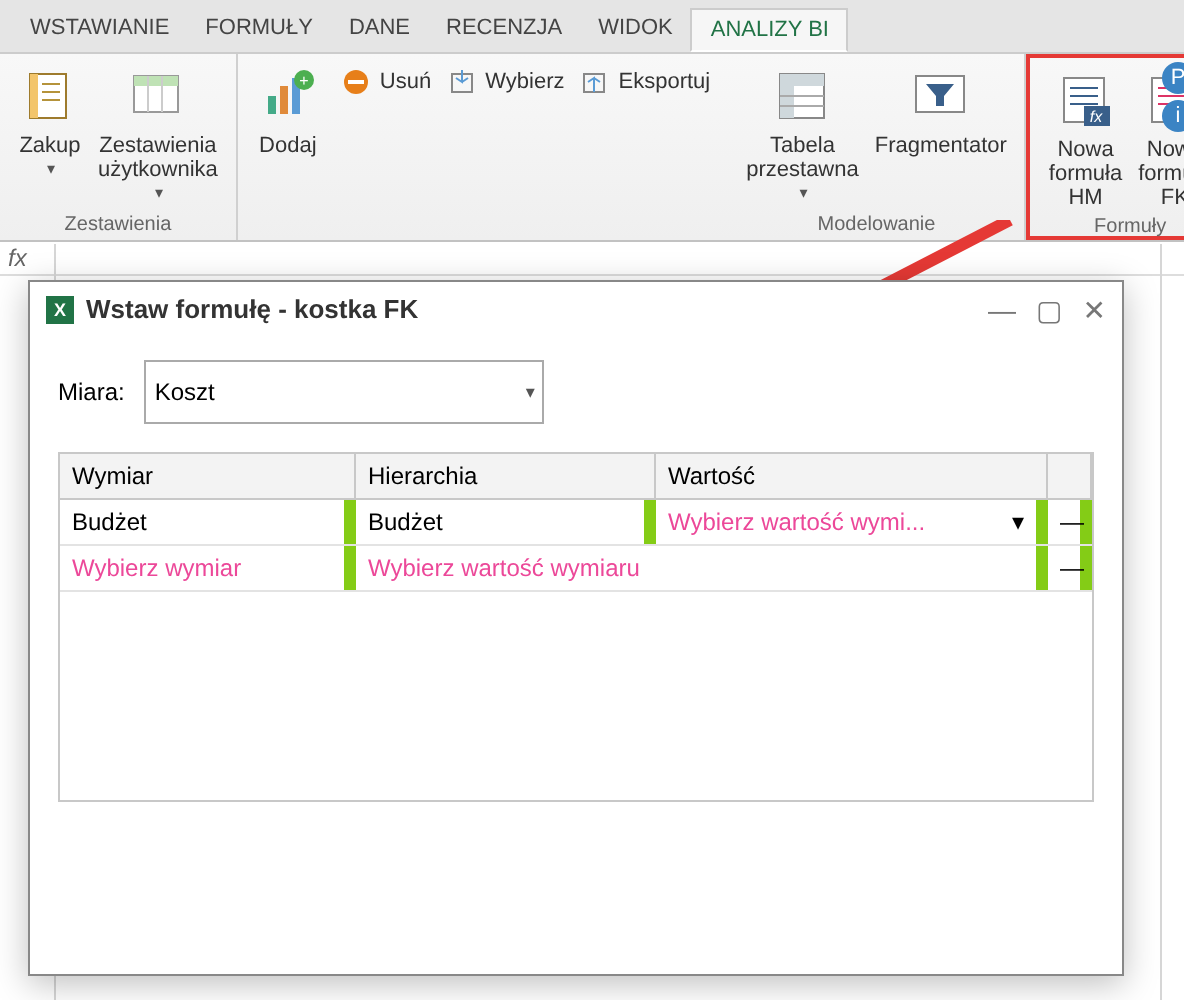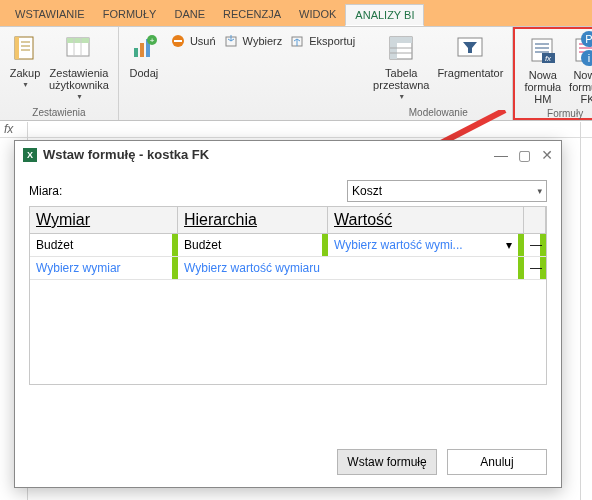--- a/index.html
+++ b/index.html
@@ -10,21 +10,21 @@
     background: #fff;
     width: 592px;
     height: 500px;
     overflow: hidden;
     position: relative;
   }
   .tabs {
     display: flex;
     gap: 0;
     padding: 4px 6px 0 6px;
-    background: #fdba74;
+    background: #e5e5e5;
     font-size: 11px;
   }
   .tab {
     padding: 4px 9px;
     color: #444;
     cursor: pointer;
   }
   .tab.active {
     border: 1px solid #ccc;
     border-bottom: 1px solid #fff;
@@ -84,31 +84,31 @@
   }
   .dlg-title {
     display:flex; align-items:center; justify-content:space-between;
     padding:6px 8px; font-size:13px;
   }
   .dlg-title .tleft{display:flex;align-items:center;gap:6px;font-weight:bold;color:#333;}
   .xl-sq{width:14px;height:14px;background:#217346;color:#fff;font-size:9px;font-weight:bold;display:flex;align-items:center;justify-content:center;}
   .winbtns{display:flex;gap:10px;color:#777;}
   .winbtns span{cursor:pointer;font-size:14px;line-height:12px;}
   .dlg-body{padding:6px 14px 0 14px;flex:1;display:flex;flex-direction:column;}
-  .mrow{display:flex;align-items:center;gap:10px;margin:6px 0 4px 0;font-size:12px;justify-content:space-between;}
-  .combo{border:1px solid #aaa;height:22px;width:200px;display:flex;align-items:center;justify-content:space-between;padding:0 4px;background:#fff;}
+  .mrow{display:flex;align-items:center;gap:10px;margin:6px 0 14px 0;font-size:12px;}
+  .combo{border:1px solid #aaa;height:32px;width:200px;display:flex;align-items:center;justify-content:space-between;padding:0 4px;background:#fff;}
   .combo .cdrop{font-size:9px;color:#555;}
   .grid{border:1px solid #c8c8c8;}
   .ghead{display:flex;background:#f3f3f3;border-bottom:1px solid #c8c8c8;}
-  .ghead div{padding:4px 6px;font-size:16px;border-right:1px solid #c8c8c8;text-decoration:underline;}
+  .ghead div{padding:4px 6px;font-size:12px;border-right:1px solid #c8c8c8;}
   .grow{display:flex;border-bottom:1px solid #e3e3e3;}
   .grow div{padding:4px 6px;font-size:12px;border-right:6px solid #84cc16;}
   .c1{width:148px;} .c2{width:150px;} .c3{flex:1;display:flex;align-items:center;justify-content:space-between;}
   .c4{width:22px;text-align:center;}
-  .ph{color:#3b82f6;}
+  .ph{color:#ec4899;}
   .gbody{height:150px;overflow:auto;background:#fff;}
   .dlg-foot{display:flex;justify-content:flex-end;gap:10px;padding:12px 14px;}
   .fbtn{min-width:100px;height:26px;border:1px solid #b5b5b5;background:#fff;display:flex;align-items:center;justify-content:center;font-size:12px;cursor:pointer;}
   .fbtn.primary{background:#e6e6e6;}
   .vline{position:absolute;top:122px;bottom:0;width:1px;background:#d6d6d6;}
 </style>
 </head>
 <body>
 
 <div class="tabs">
@@ -327,17 +327,13 @@
         <div class="grow">
           <div class="c1 ph">Wybierz wymiar</div>
           <div class="c3 ph">
               <span>Wybierz wartość wymiaru</span>
             </div>
           <div class="c4">—</div>
         </div>
       </div>
     </div>
   </div>
-  <div class="dlg-foot">
-    <div class="fbtn primary">Wstaw formułę</div>
-    <div class="fbtn">Anuluj</div>
-  </div>
 </div>
 
 </body></html>

